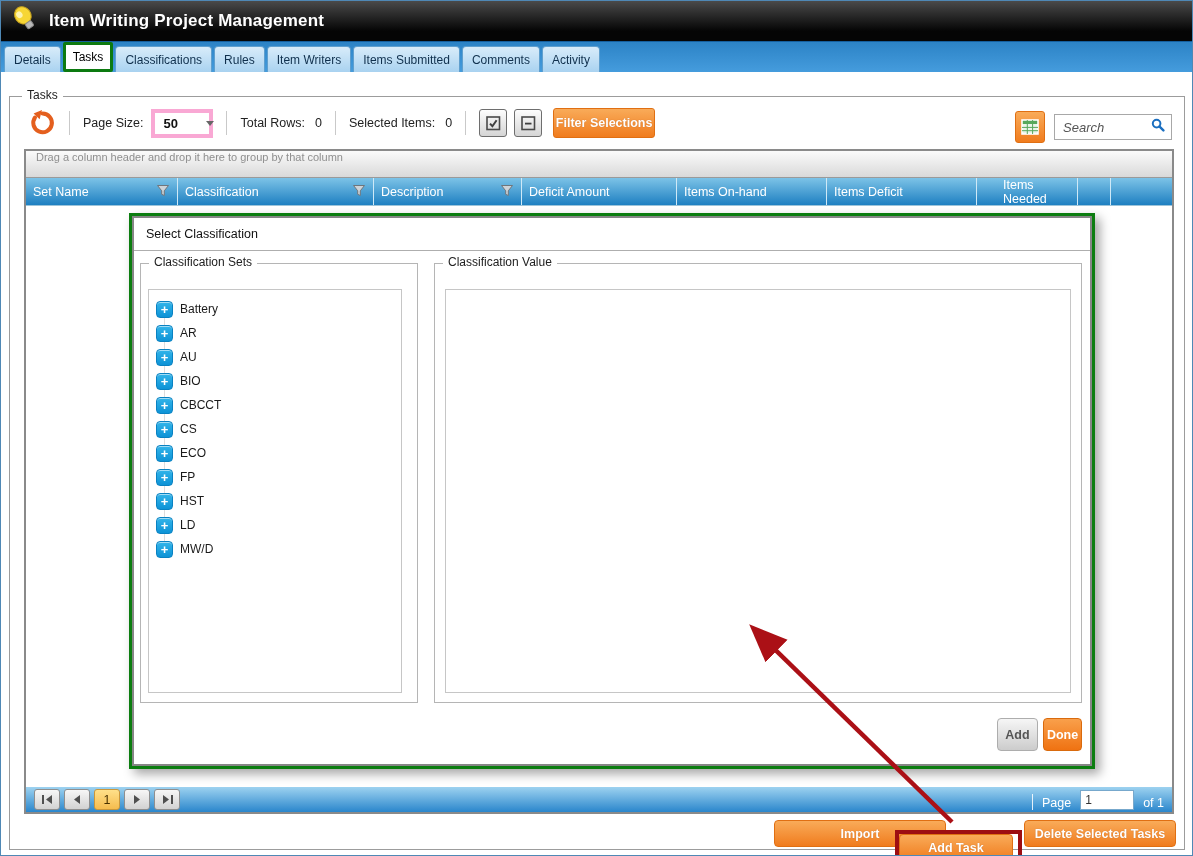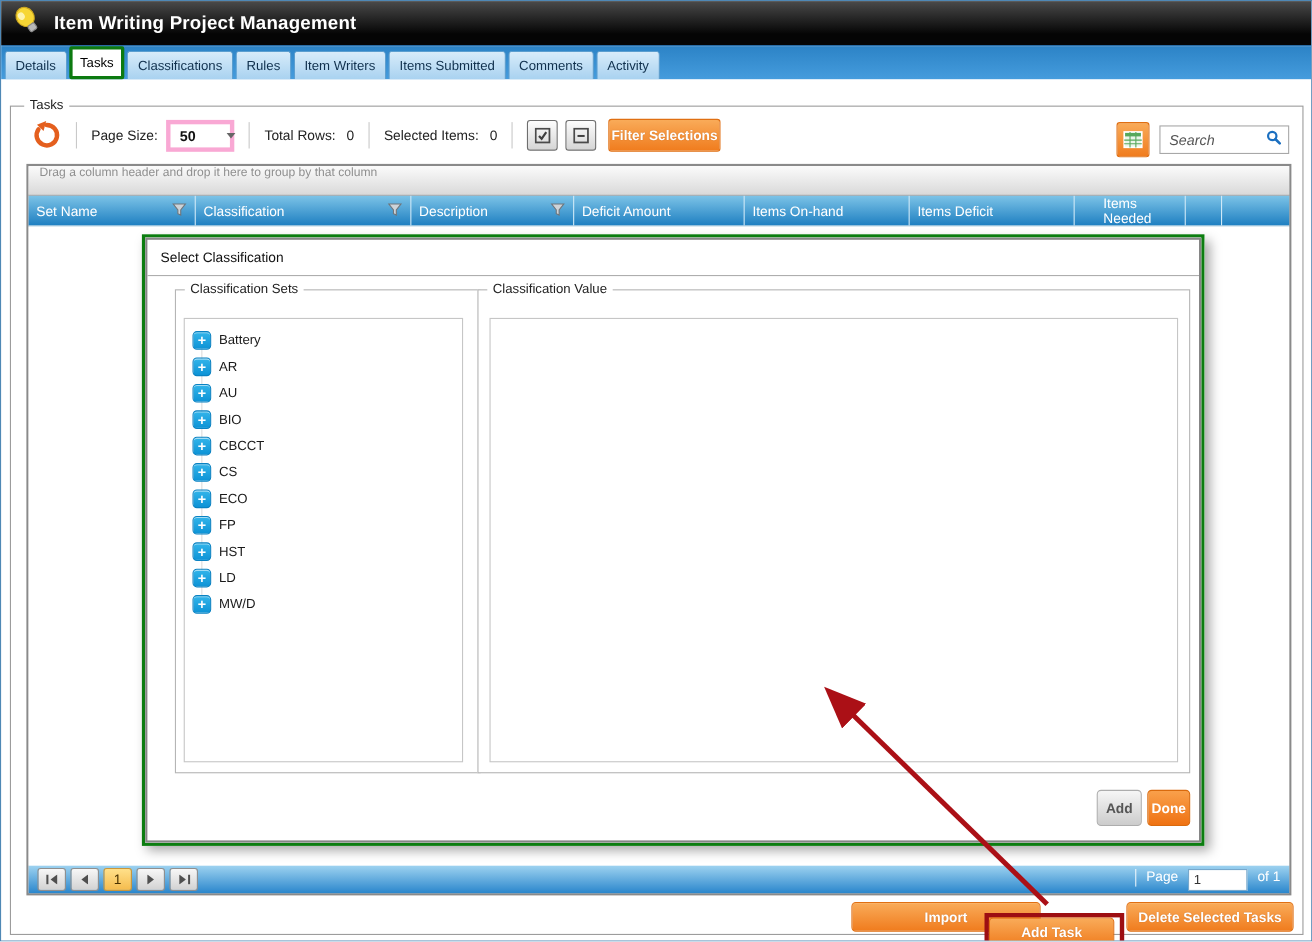--- a/index.html
+++ b/index.html
@@ -61,40 +61,40 @@
   .hcell{display:flex;align-items:center;justify-content:space-between;padding:0 7px;color:#fff;
          font-size:12.5px;border-right:1px solid #cfe9f7;box-sizing:border-box;height:100%;cursor:pointer;}
   .hcell:last-child{border-right:none;}
   .gridbody{flex:1;background:#fff;}
   .pagerbar{height:25px;flex:0 0 25px;background:linear-gradient(#9dd2f0,#2a86cc);display:flex;
             align-items:center;padding:0 8px;gap:4px;}
   .pbtn{width:24px;height:19px;border:1px solid #8f8f8f;border-radius:3px;
         background:linear-gradient(#f7f7f7,#d2d2d2);display:flex;align-items:center;justify-content:center;cursor:pointer;}
   .pbtn.current{background:linear-gradient(#ffe08a,#f5bc4e);border:1px solid #c9973c;color:#4a3200;
                 font-size:12.5px;}
-  .pager-right{margin-left:auto;display:flex;align-items:flex-start;gap:9px;color:#fff;font-size:12.5px;}
+  .pager-right{margin-left:auto;display:flex;align-items:flex-end;gap:9px;color:#fff;font-size:12.5px;}
   .vsepw{width:1px;height:16px;background:rgba(255,255,255,.85);}
   #page-input{width:44px;height:18px;border:1px solid #77a8cc;font-size:12px;padding:0 4px;color:#333;
               font-family:"Liberation Sans",sans-serif;}
 
   
   #import-btn{position:absolute;left:764px;top:723px;width:170px;height:25px;border-radius:4px;}
   #addtask-wrap{position:absolute;left:885px;top:718px;width:127px;height:35px;border:4px solid #9d0e12;
                 box-sizing:border-box;display:flex;align-items:center;z-index:40;background:transparent;margin-top:15px;}
   #addtask-btn{width:112px;height:25px;border-radius:4px;}
   #delete-btn{position:absolute;left:1014px;top:723px;width:150px;height:25px;border-radius:4px;}
 
   
   .modal-annot{position:absolute;left:128px;top:212px;z-index:30;border:3px solid #0c7d10;
                box-shadow:5px 5px 10px rgba(0,0,0,.35);}
   .modal{width:960px;height:550px;border:2px solid #868686;background:#fff;position:relative;box-sizing:border-box;}
   .modal-title{height:32px;border-bottom:1px solid #aeaeae;display:flex;align-items:center;
                padding-left:12px;font-size:12.5px;color:#111;}
   .fieldset{position:absolute;border:1px solid #b5b5b5;background:#fff;}
-  #fs-sets{left:25px;top:45px;width:276px;height:438px;}
+  #fs-sets{left:6px;top:45px;width:276px;height:438px;}
   #fs-value{left:300px;top:45px;width:646px;height:438px;}
   .fs-legend{position:absolute;top:-9px;left:8px;background:#fff;padding:0 5px;font-size:12px;color:#222;}
   #sets-list{position:absolute;left:7px;top:25px;width:252px;height:402px;border:1px solid #c6c6c6;
              overflow:hidden;background:#fff;}
   #tree-line{position:absolute;left:15px;top:18px;width:1px;height:240px;background:#dcdcdc;}
   .tree{position:relative;padding-top:7px;}
   .tree-row{height:24px;display:flex;align-items:center;gap:7px;padding-left:7px;cursor:pointer;position:relative;}
   .plus{width:17px;height:17px;border-radius:4px;background:linear-gradient(#33b5ea,#0d93d6);
         border:1px solid #0a82c2;color:#fff;display:flex;align-items:center;justify-content:center;
         font-size:13px;font-weight:bold;line-height:1;box-sizing:border-box;

